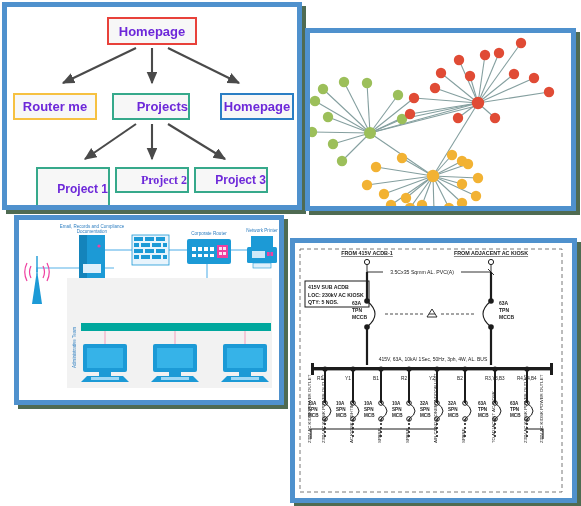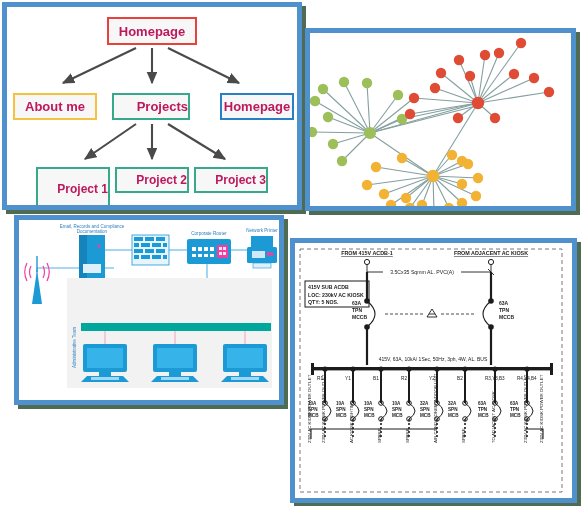--- a/index.html
+++ b/index.html
@@ -7,21 +7,21 @@
        font-family:"Liberation Sans", sans-serif;}
 
   .panel{position:absolute;background:#ffffff;box-sizing:border-box;
          border:5px solid #4f91cd;box-shadow:4px 4px 0 0 #4f6b52;}
   .panel-inner{position:absolute;inset:0;overflow:hidden;}
 
   
   #panel-sitemap{left:2px;top:2px;width:300px;height:208px;}
   .node{position:absolute;box-sizing:border-box;background:#f7f7f7;
         border:2px solid #888;display:flex;align-items:center;justify-content:center;
-        font-weight:bold;color:#be185d;white-space:nowrap;}
+        font-weight:bold;color:#6d28d9;white-space:nowrap;}
   .n-home{border-color:#e8413a;}
   .n-about{border-color:#f6c141;}
   .n-projects,.n-p1,.n-p2,.n-p3{border-color:#36a98b;justify-content:flex-end;}
   .n-contact{border-color:#2a7ec4;}
 
   
   #panel-graph{left:305px;top:28px;width:271px;height:183px;}
 
   
   #panel-topology{left:14px;top:215px;width:270px;height:190px;}
@@ -52,33 +52,33 @@
         <path d="M145,117 L145,152"></path>
         <path d="M161,117 L218,152"></path>
       </g>
     </svg>
 
     <div class="node n-home" style="left:100px;top:10px;width:90px;height:28px;font-size:13px;">
       <span>Homepage</span>
     </div>
 
     <div class="node n-about" style="left:6px;top:86px;width:84px;height:27px;font-size:13px;">
-      <span>About me</span>
+      <span>Router me</span>
     </div>
     <div class="node n-projects" style="left:105px;top:86px;width:78px;height:27px;font-size:13px;">
       <span>Projects</span>
     </div>
     <div class="node n-contact" style="left:213px;top:86px;width:74px;height:27px;font-size:13px;">
       <span>Homepage</span>
     </div>
 
     <div class="node n-p1" style="left:29px;top:160px;width:74px;height:44px;font-size:12px;">
       <span>Project 1</span>
     </div>
-    <div class="node n-p2" style="left:108px;top:160px;width:74px;height:26px;font-size:12px;">
+    <div class="node n-p2" style="left:108px;top:160px;width:74px;height:26px;font-size:12px;font-family:Liberation Serif, serif;">
       <span>Project 2</span>
     </div>
     <div class="node n-p3" style="left:187px;top:160px;width:74px;height:26px;font-size:12px;">
       <span>Project 3</span>
     </div>
   </div>
 </div>
 
 <div class="panel" id="panel-graph">
   <div class="panel-inner">

